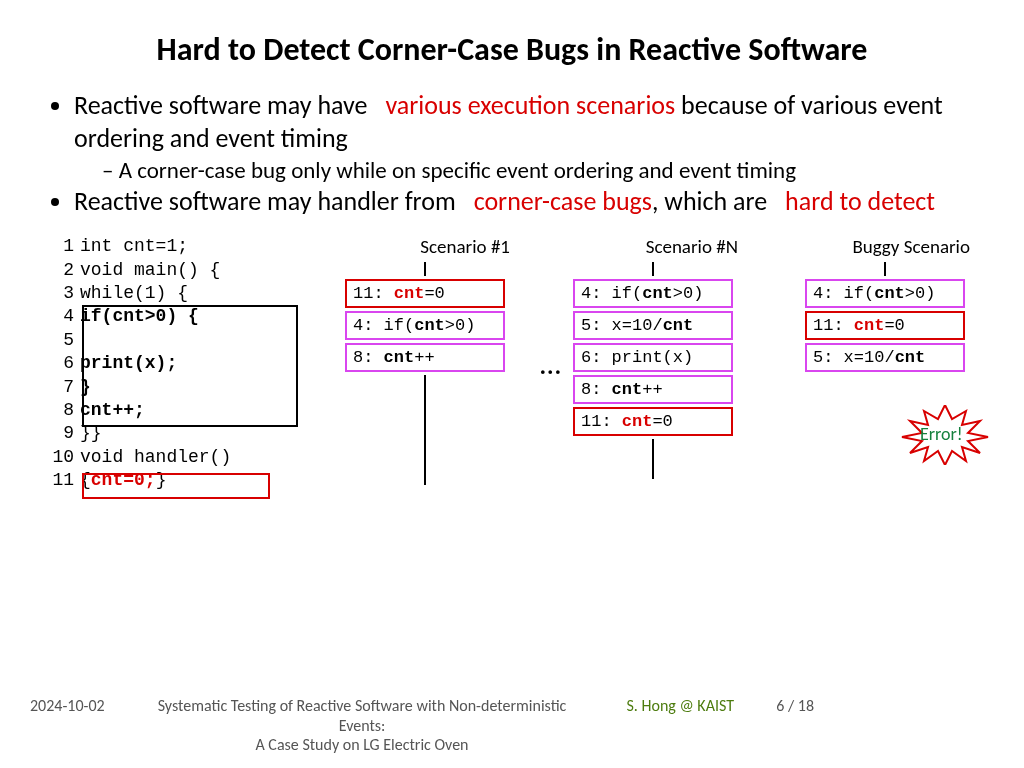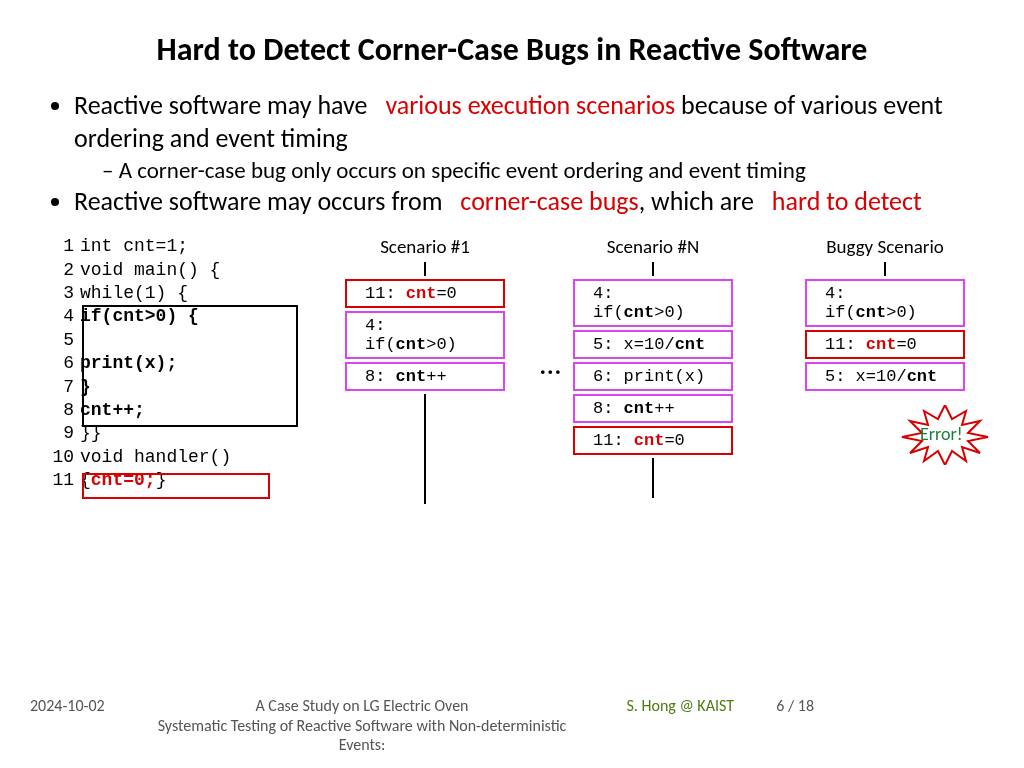--- a/index.html
+++ b/index.html
@@ -23,27 +23,27 @@
     position: absolute; left: 10px; top: 0; width: 260px;
     font-family: "Courier New", monospace; font-size: 18px; line-height: 1.3;
   }
   .code-row { display: flex; }
   .ln { width: 24px; text-align: right; margin-right: 6px; color: #000; }
   .code-box { position: absolute; border: 2px solid #000; }
   .code-box1 { left: 32px; top: 70px; width: 216px; height: 122px; }
   .code-box2 { left: 32px; top: 238px; width: 188px; height: 26px; border-color: #d80000; }
 
   .scenario { position: absolute; top: 0; width: 170px; text-align: center; }
-  .sc-title { font-size: 19px; margin-bottom: 4px; font-family: Calibri, Arial, sans-serif; }
+  .sc-title { font-size: 19px; margin-bottom: 4px; font-family: Calibri, Arial, sans-serif; text-align: right; }
   .vline { width: 2px; background: #000; margin: 0 auto; }
   .vline.short { height: 14px; }
   .box {
     border: 2px solid #d946ef; background: #fff;
     font-family: "Courier New", monospace; font-size: 17px;
-    padding: 3px 18px; margin: 3px auto; width: 160px; text-align: left;
+    padding: 3px 6px; margin: 3px auto; width: 160px; text-align: left;
   }
   .box.redbox { border-color: #d80000; }
   .bold { font-weight: bold; }
   .redtext { color: #d80000; font-weight: bold; }
 
   .dots { position: absolute; left: 500px; top: 110px; font-size: 30px; letter-spacing: 4px; }
 
   .error-burst {
     position: absolute; left: 860px; top: 170px; width: 90px; height: 60px;
   }
@@ -68,25 +68,25 @@
 <body>
 
 <div class="slide">
   <h1 class="title">Hard to Detect Corner-Case Bugs in Reactive Software</h1>
 
   <div class="bullets">
     <ul>
       <li>
         <span>Reactive software may have </span><span class="red">various execution scenarios</span><span> because of various event ordering and event timing</span>
         <ul>
-          <li><span>A corner-case bug only occurs on specific event ordering and event timing</span></li>
+          <li><span>A corner-case bug only while on specific event ordering and event timing</span></li>
         </ul>
       </li>
       <li>
-        <span>Reactive software may occurs from </span><span class="red">corner-case bugs</span><span>, which are </span><span class="red">hard to detect</span>
+        <span>Reactive software may handler from </span><span class="red">corner-case bugs</span><span>, which are </span><span class="red">hard to detect</span>
       </li>
     </ul>
   </div>
 
   <div class="diagram">
 
     <div class="code">
       <div class="code-row">
           <span class="ln">1</span>
           <span>int cnt=1;</span>
@@ -172,18 +172,18 @@
       </svg>
       <div class="error-text">Error!</div>
     </div>
 
   </div>
 </div>
 
 <div class="footer">
   <div class="ft-date">2024-10-02</div>
   <div class="ft-title">
+    <div>Systematic Testing of Reactive Software with Non-deterministic Events:</div>
     <div>A Case Study on LG Electric Oven</div>
-    <div>Systematic Testing of Reactive Software with Non-deterministic Events:</div>
   </div>
   <div class="ft-auth">S. Hong @ KAIST</div>
   <div class="ft-page">6 / 18</div>
 </div>
 
 </body></html>

